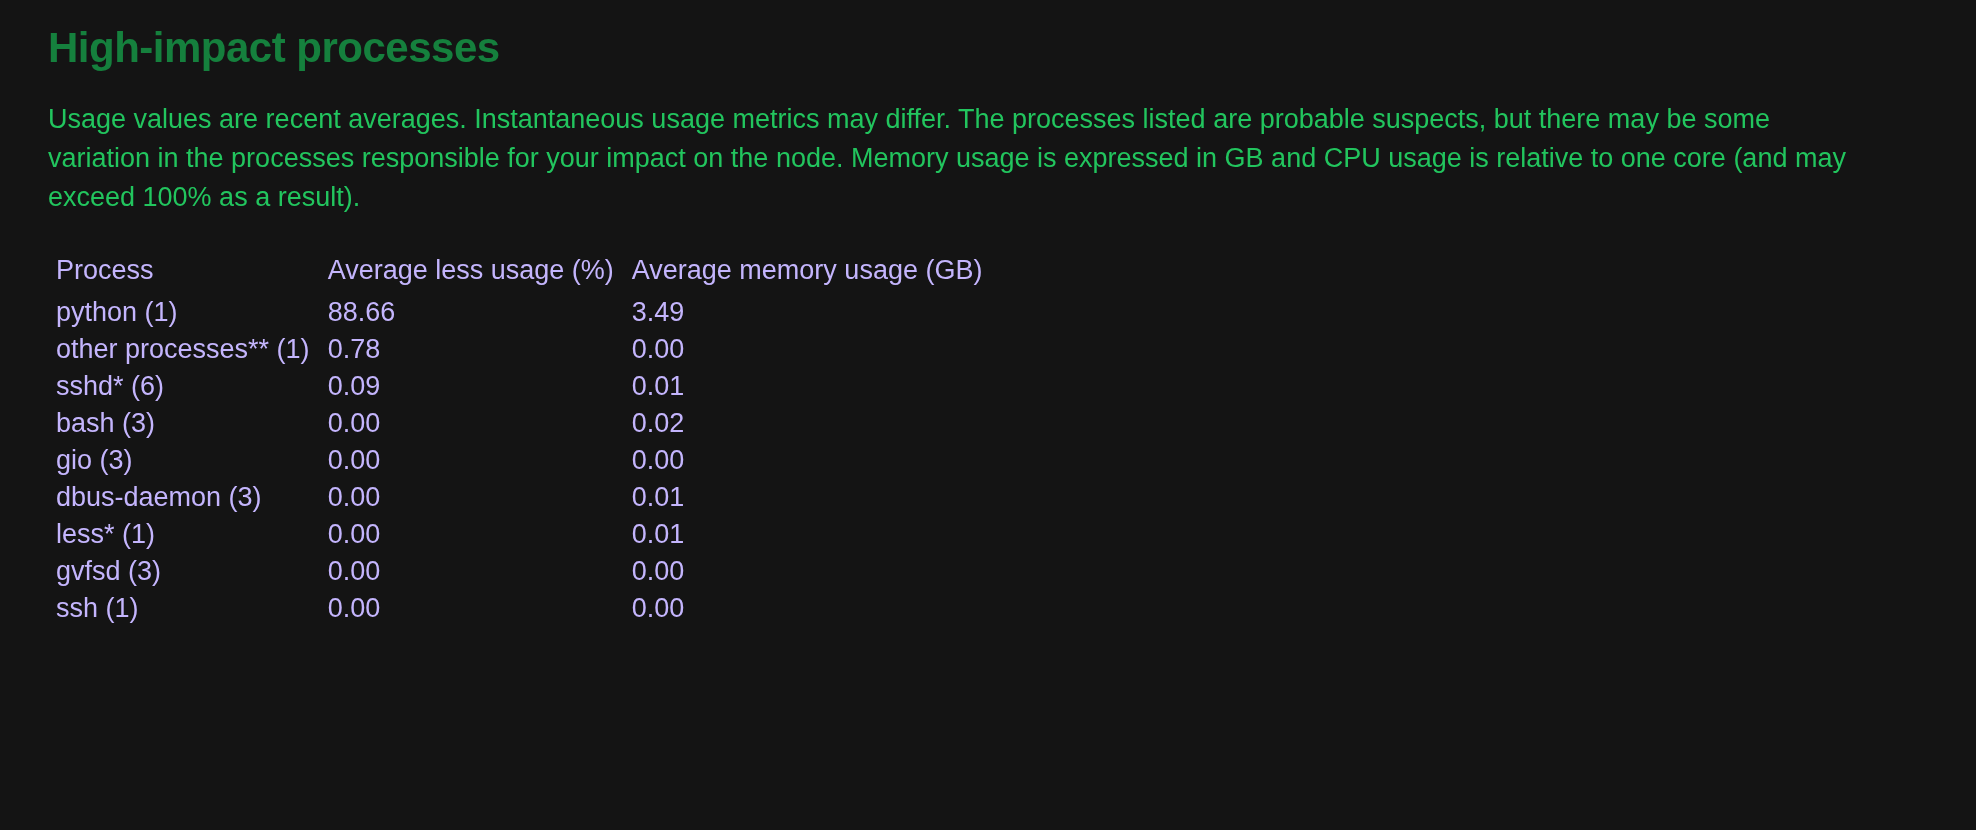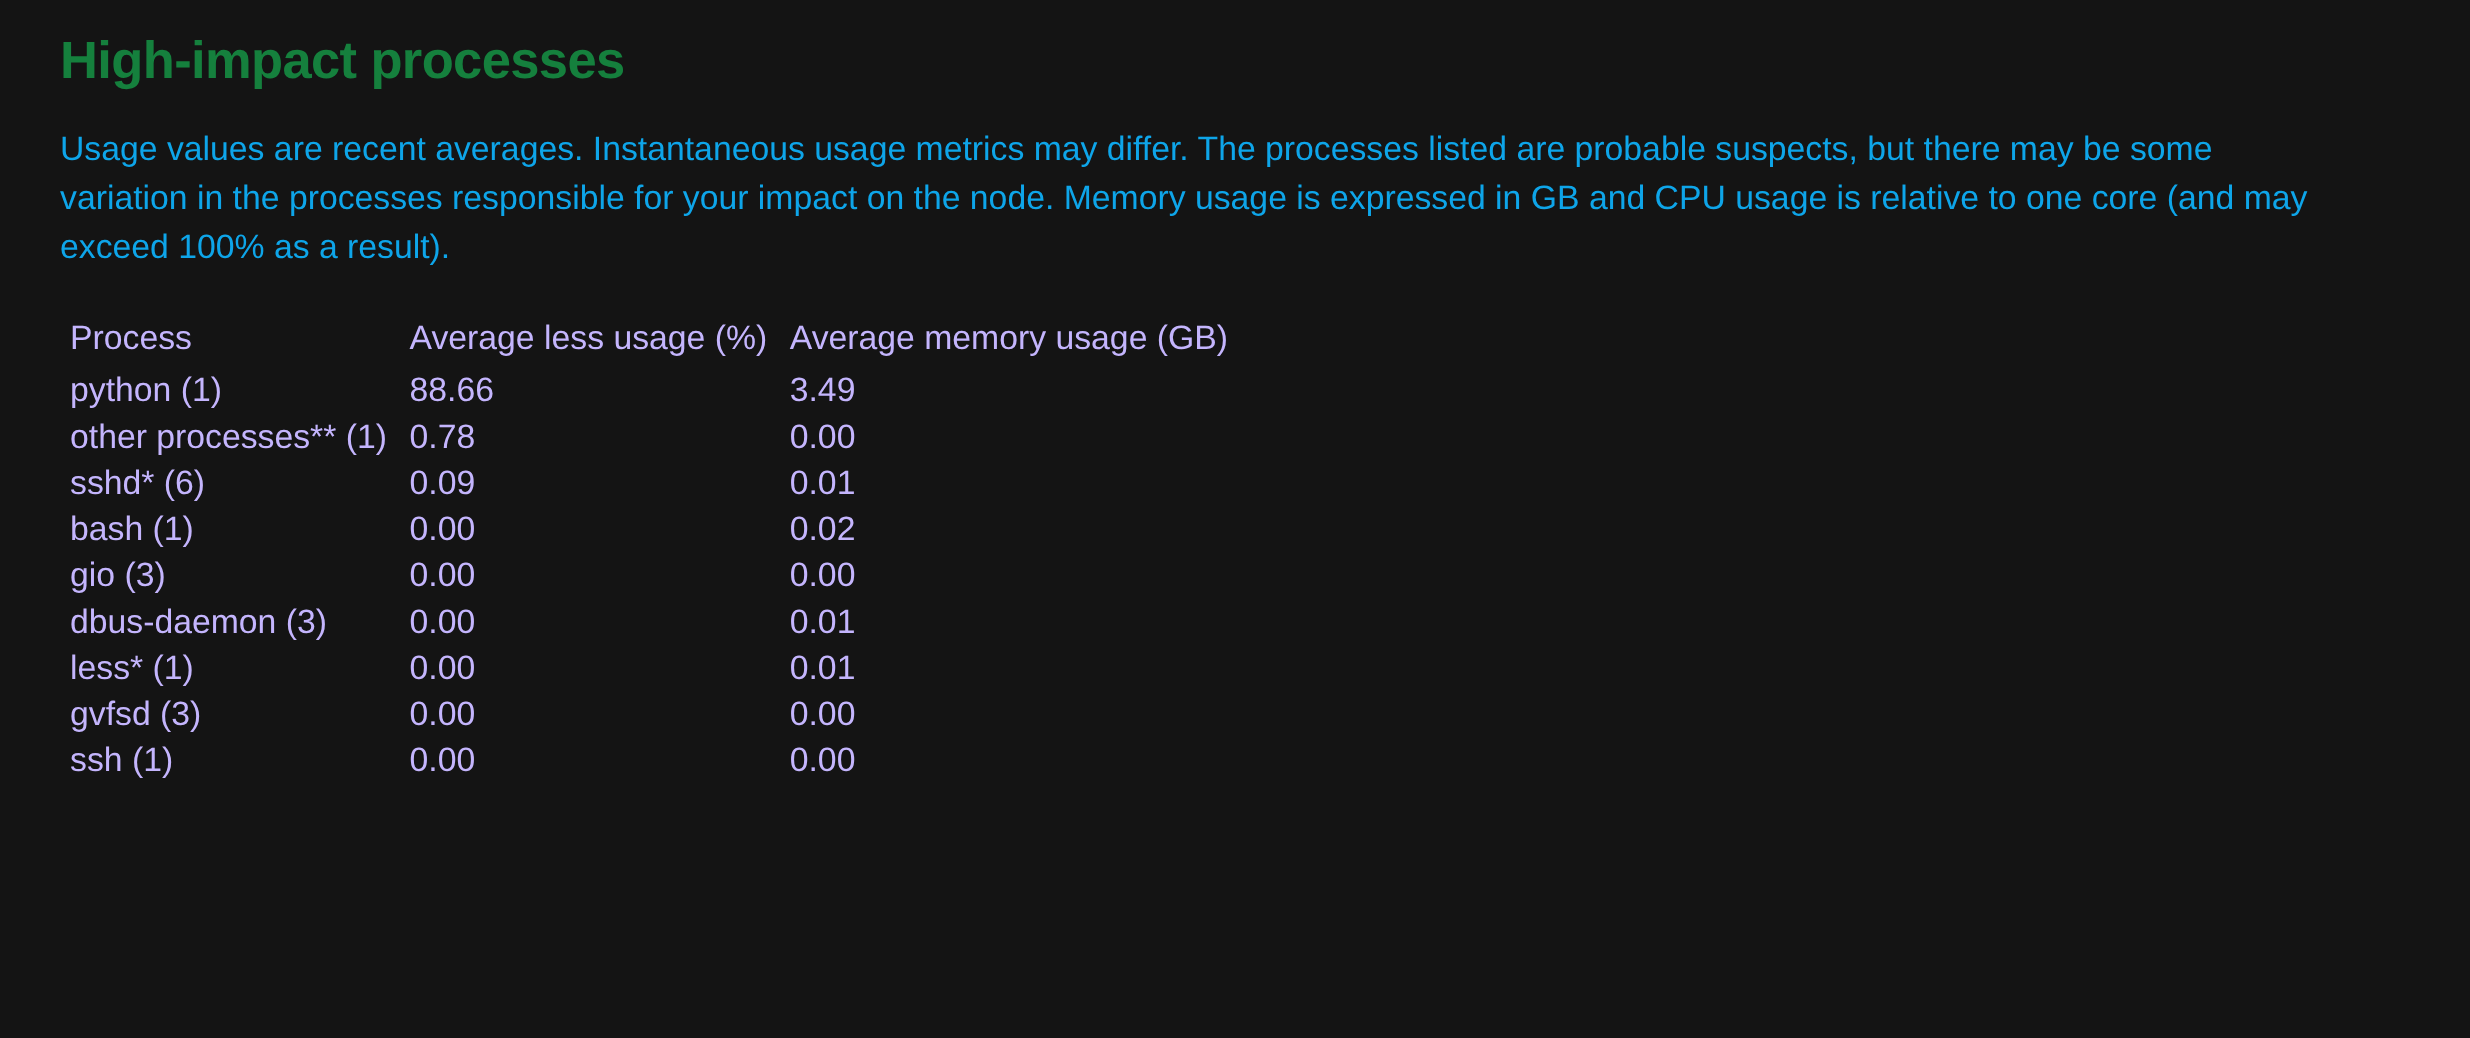--- a/index.html
+++ b/index.html
@@ -18,21 +18,21 @@
     h2.title {
       font-size: 42px;
       font-weight: 700;
       color: #15803d;
       margin-bottom: 28px;
       letter-spacing: -0.5px;
     }
     p.description {
       font-size: 27px;
       line-height: 1.45;
-      color: #0ea5e9;
+      color: #22c55e;
       margin-bottom: 34px;
       max-width: 1820px;
       font-weight: 400;
     }
     table.process-table {
       border-collapse: collapse;
       font-size: 27px;
       color: #c4b5fd;
     }
     table.process-table th {
@@ -74,21 +74,21 @@
         <td>other processes** (1)</td>
         <td>0.78</td>
         <td>0.00</td>
       </tr>
       <tr>
         <td>sshd* (6)</td>
         <td>0.09</td>
         <td>0.01</td>
       </tr>
       <tr>
-        <td>bash (1)</td>
+        <td>bash (3)</td>
         <td>0.00</td>
         <td>0.02</td>
       </tr>
       <tr>
         <td>gio (3)</td>
         <td>0.00</td>
         <td>0.00</td>
       </tr>
       <tr>
         <td>dbus-daemon (3)</td>

